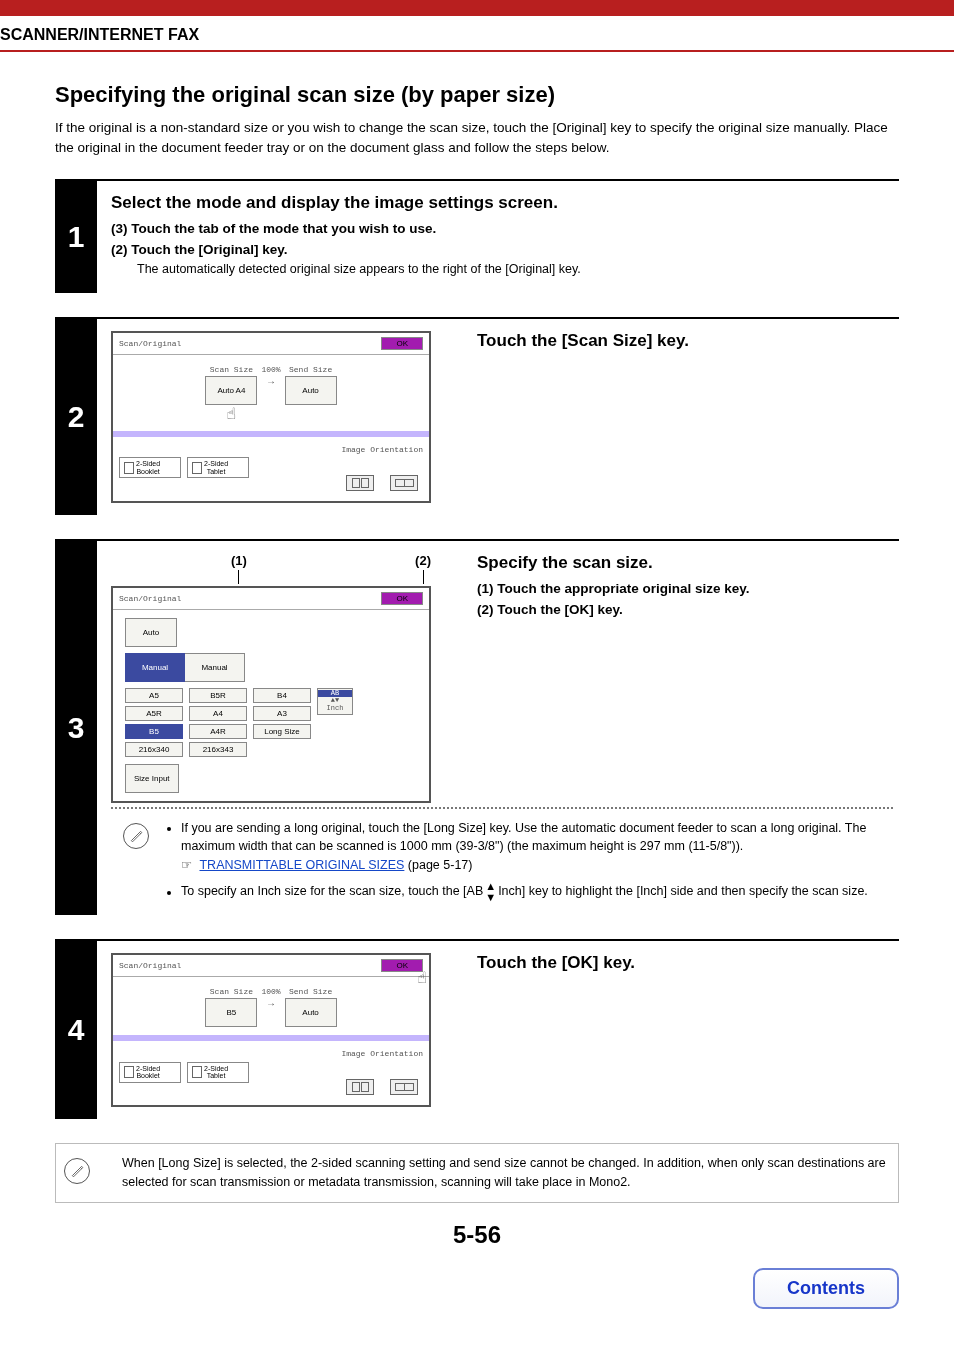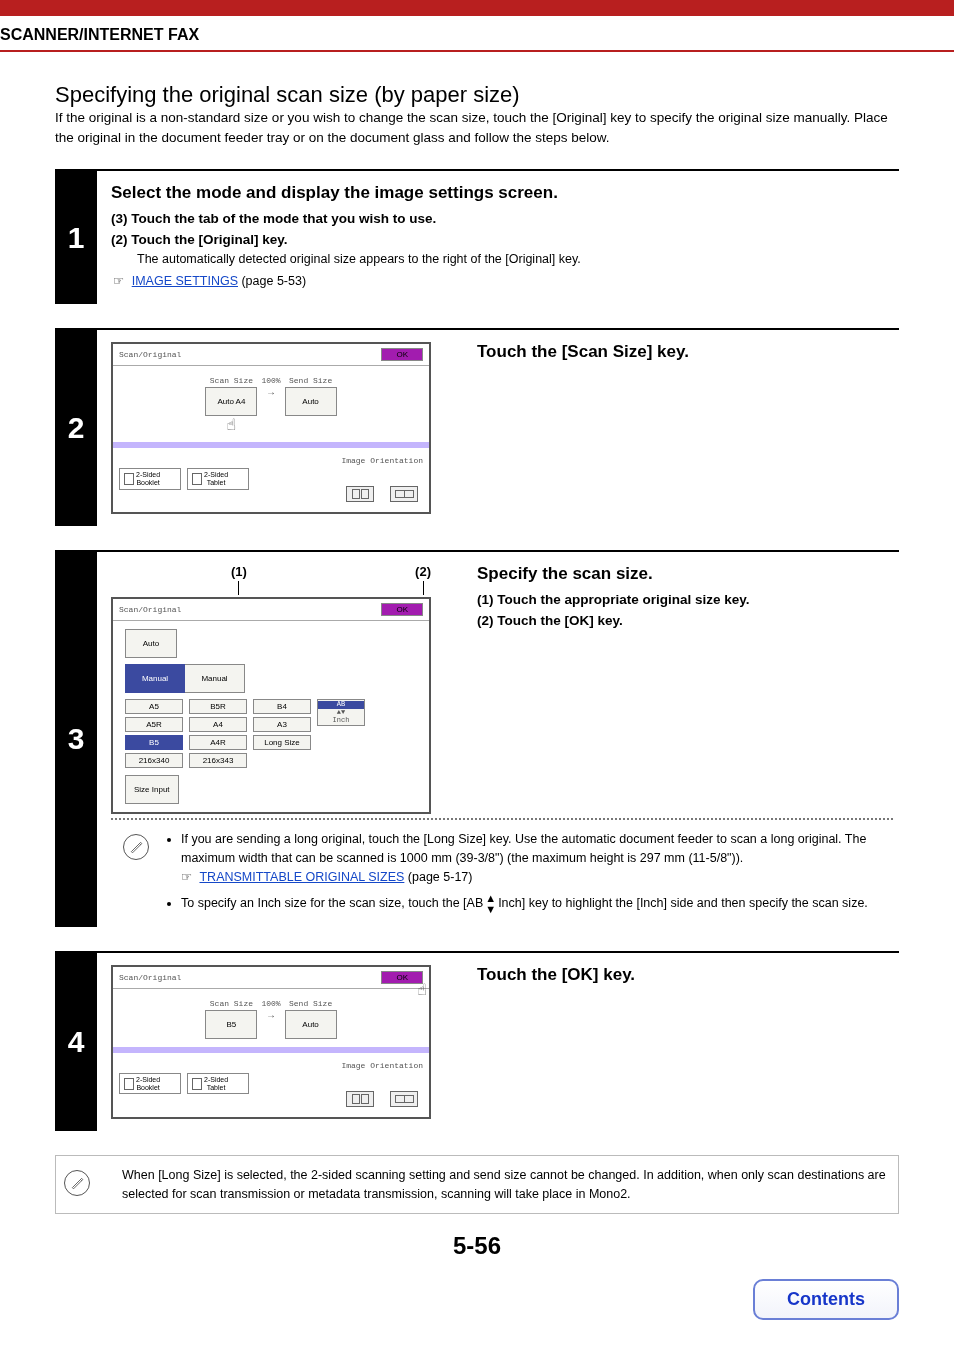--- a/index.html
+++ b/index.html
@@ -12,21 +12,21 @@
     padding-bottom: 80px;
   }
   .topbar { height: 16px; background: #b81f1f; }
   .header-row {
     display: flex; align-items: center;
     border-bottom: 2px solid #b81f1f;
     padding: 10px 60px 6px 0;
   }
   .header-row .title { font-weight: bold; font-size: 16px; color: #000; }
   .content { padding: 30px 55px 0 55px; }
-  h1 { font-size: 22px; font-weight: normal; }
+  h1 { font-size: 22px; font-weight: bold; margin-bottom: 10px; }
   .intro { font-size: 13.5px; line-height: 1.45; margin-bottom: 22px; }
   .step-block {
     display: flex; margin-bottom: 24px; width: 100%;
     border-top: 2px solid #000;
   }
   .step-num {
     width: 42px; background: #000; color: #fff;
     display: flex; align-items: center; justify-content: center;
     font-size: 30px; font-weight: bold;
     flex-shrink: 0;
@@ -90,21 +90,21 @@
   .callouts .bar { width:1px; height:14px; background:#000; margin-top:2px;}
   .tabrow { display: flex; gap: 0; margin-top: 6px; padding-left: 12px;}
   .tabrow .smallbtn { min-width: 60px; }
   .sel { background: #3b4aa0; color: #fff; border: 1px solid #3b4aa0;}
   .sizegrid {
     display: grid; grid-template-columns: repeat(3, 58px) 40px;
     gap: 3px 6px; padding: 6px 12px 4px 12px;
   }
   .sizegrid .smallbtn { min-width: 0; padding: 2px 0; }
   .abinch {
-    border: 1px solid #888; background: #f4f4f0; width: 48px;
+    border: 1px solid #888; background: #f4f4f0; width: 36px;
     display: flex; flex-direction: column; align-items: center;
     font-size: 7px; line-height: 1.1; padding: 1px 0;
     align-self: start; grid-row: span 2;
   }
   .abinch .ab { background:#3b4aa0; color:#fff; width:100%; text-align:center;}
   .sizeinput-row { padding: 3px 12px 8px 12px; }
 
   
   .note {
     border-top: 2px dotted #777;
@@ -155,24 +155,20 @@
   <h1>Specifying the original scan size (by paper size)</h1>
   <p class="intro">If the original is a non-standard size or you wish to change the scan size, touch the [Original] key to specify the original size manually. Place the original in the document feeder tray or on the document glass and follow the steps below.</p>
 
   <div class="step-block">
     <div class="step-num">1</div>
     <div class="step-body">
       <div class="step-heading">Select the mode and display the image settings screen.</div>
       <div class="sub-item">(3)   Touch the tab of the mode that you wish to use.</div>
       <div class="sub-item">(2)   Touch the [Original] key.</div>
       <div class="sub-text">The automatically detected original size appears to the right of the [Original] key.</div>
-      <div class="sub-text" style="margin-left:0; padding-left:2px;">
-        <span class="pointer">☞</span>
-        <a href="#" class="link">IMAGE SETTINGS</a><span class="xs"> (page 5-53)</span>
-      </div>
     </div>
   </div>
 
   <div class="step-block">
     <div class="step-num">2</div>
     <div class="step-body two-col">
       <div class="step-left">
         <div class="screen">
           <div class="titlebar">
             <span>Scan/Original</span>

